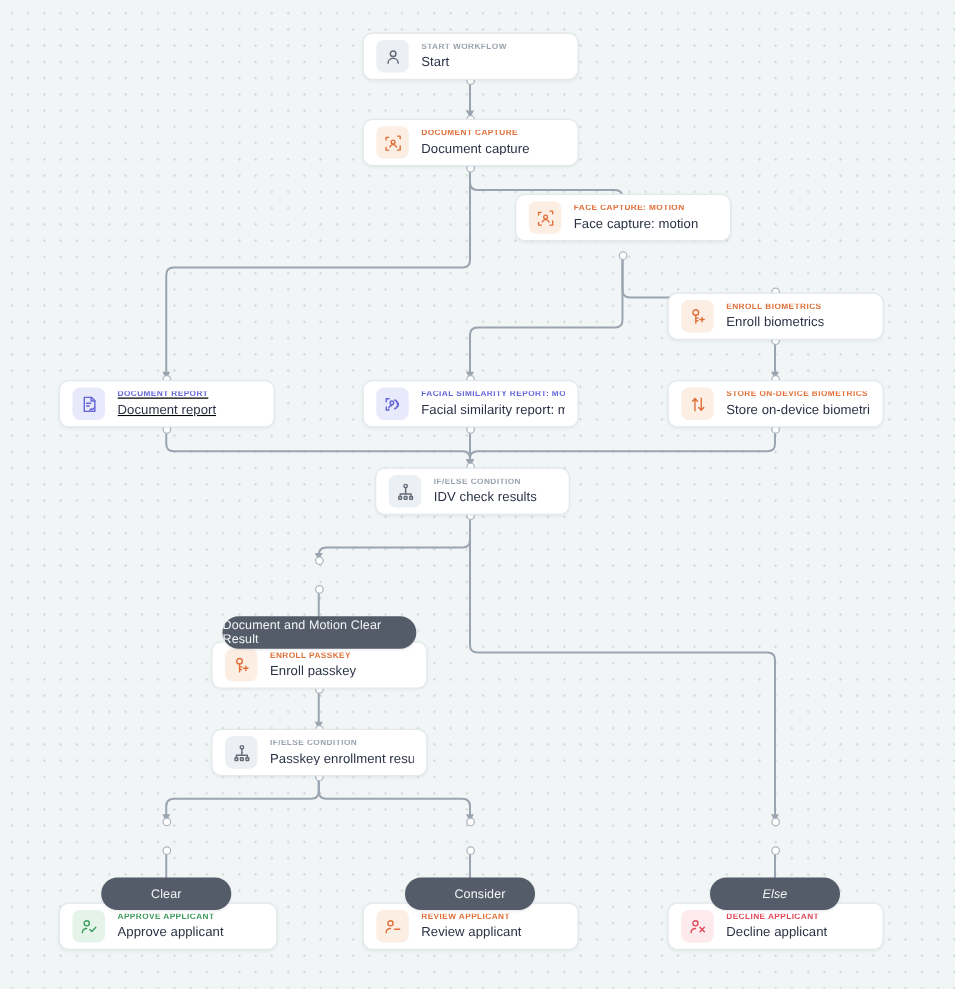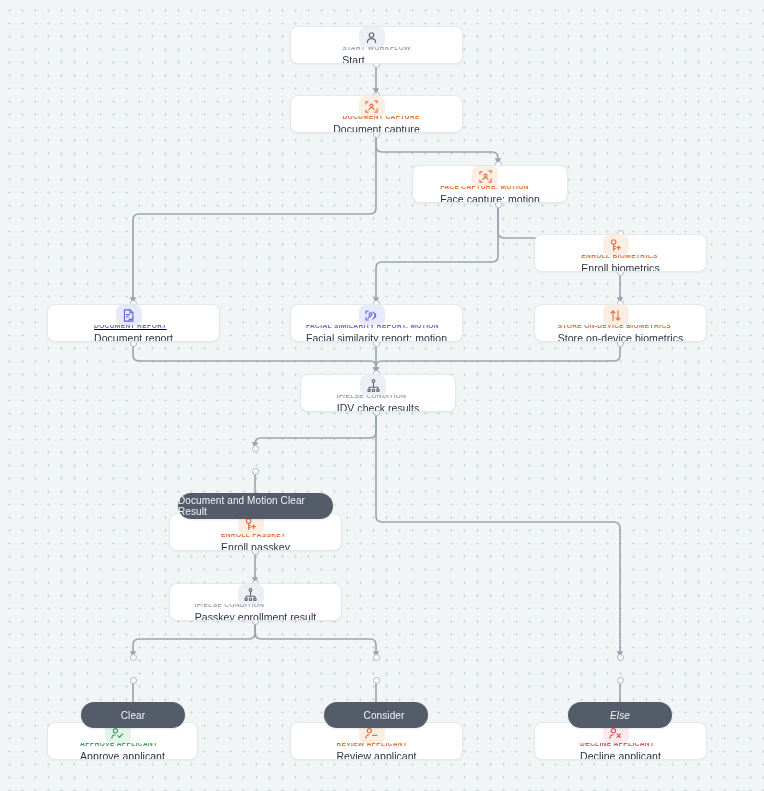--- a/index.html
+++ b/index.html
@@ -35,21 +35,20 @@
     position: absolute;
     box-sizing: border-box;
     background: #ffffff;
     border: 1px solid #e3e8ec;
     border-radius: 8px;
     height: 38px;
     display: flex;
     align-items: center;
     padding: 0 10px;
     box-shadow: 0 1px 2px rgba(22,35,52,0.05);
-    flex-direction: column;
   }
   .node .ic {
     width: 26px;
     height: 26px;
     min-width: 26px;
     border-radius: 6px;
     display: flex;
     align-items: center;
     justify-content: center;
     margin-right: 10px;
@@ -209,35 +208,35 @@
         <circle cx="12" cy="8" r="3.6"></circle>
           <path d="M5.5 20c0-3.6 2.9-6.1 6.5-6.1s6.5 2.5 6.5 6.1"></path>
       </svg>
     </span>
     <span class="txt">
       <span class="kicker">START WORKFLOW</span>
       <span class="title">Start</span>
     </span>
   </div>
 
-  <div class="node v-orange" style="left:290px;top:95px;width:173px;text-align:right;">
+  <div class="node v-orange" style="left:290px;top:95px;width:173px;">
     <span class="ic">
       <svg width="15" height="15" viewBox="0 0 24 24" fill="none" stroke="#e0703a" stroke-width="1.8" stroke-linecap="round" stroke-linejoin="round">
         <path d="M3 8V4.6h3.4M17.6 3H21v3.4M21 15.6V21h-3.4M6.4 21H3v-3.4"></path>
         <circle cx="12" cy="10.6" r="2.4"></circle>
           <path d="M7.8 17c.7-2 2.3-3.1 4.2-3.1s3.5 1.1 4.2 3.1"></path>
       </svg>
     </span>
     <span class="txt">
       <span class="kicker">DOCUMENT CAPTURE</span>
       <span class="title">Document capture</span>
     </span>
   </div>
 
-  <div class="node v-orange" style="left:412px;top:165px;width:156px;">
+  <div class="node v-orange" style="left:412px;top:155px;width:173px;">
     <span class="ic">
       <svg width="15" height="15" viewBox="0 0 24 24" fill="none" stroke="#e0703a" stroke-width="1.8" stroke-linecap="round" stroke-linejoin="round">
         <path d="M3 8V4.6h3.4M17.6 3H21v3.4M21 15.6V21h-3.4M6.4 21H3v-3.4"></path>
         <circle cx="12" cy="10.6" r="2.4"></circle>
           <path d="M7.8 17c.7-2 2.3-3.1 4.2-3.1s3.5 1.1 4.2 3.1"></path>
       </svg>
     </span>
     <span class="txt">
       <span class="kicker">FACE CAPTURE: MOTION</span>
       <span class="title">Face capture: motion</span>
@@ -343,21 +342,21 @@
         <rect x="10.2" y="18" width="3.6" height="3.4" rx="0.7"></rect>
         <rect x="17.2" y="18" width="3.6" height="3.4" rx="0.7"></rect>
       </svg>
     </span>
     <span class="txt">
       <span class="kicker">IF/ELSE CONDITION</span>
       <span class="title">Passkey enrollment result</span>
     </span>
   </div>
 
-  <div class="node v-green" style="left:47px;top:722px;width:151px;">
+  <div class="node v-green" style="left:47px;top:722px;width:175px;">
     <span class="ic">
       <svg width="15" height="15" viewBox="0 0 24 24" fill="none" stroke="#3f9b5e" stroke-width="1.8" stroke-linecap="round" stroke-linejoin="round">
         <circle cx="8.6" cy="7.4" r="3.3"></circle>
         <path d="M3 19.4c0-3.2 2.5-5.4 5.6-5.4"></path>
         <path d="M12.6 15.4l2.6 2.6 5-5.4"></path>
       </svg>
     </span>
     <span class="txt">
       <span class="kicker">APPROVE APPLICANT</span>
       <span class="title">Approve applicant</span>

